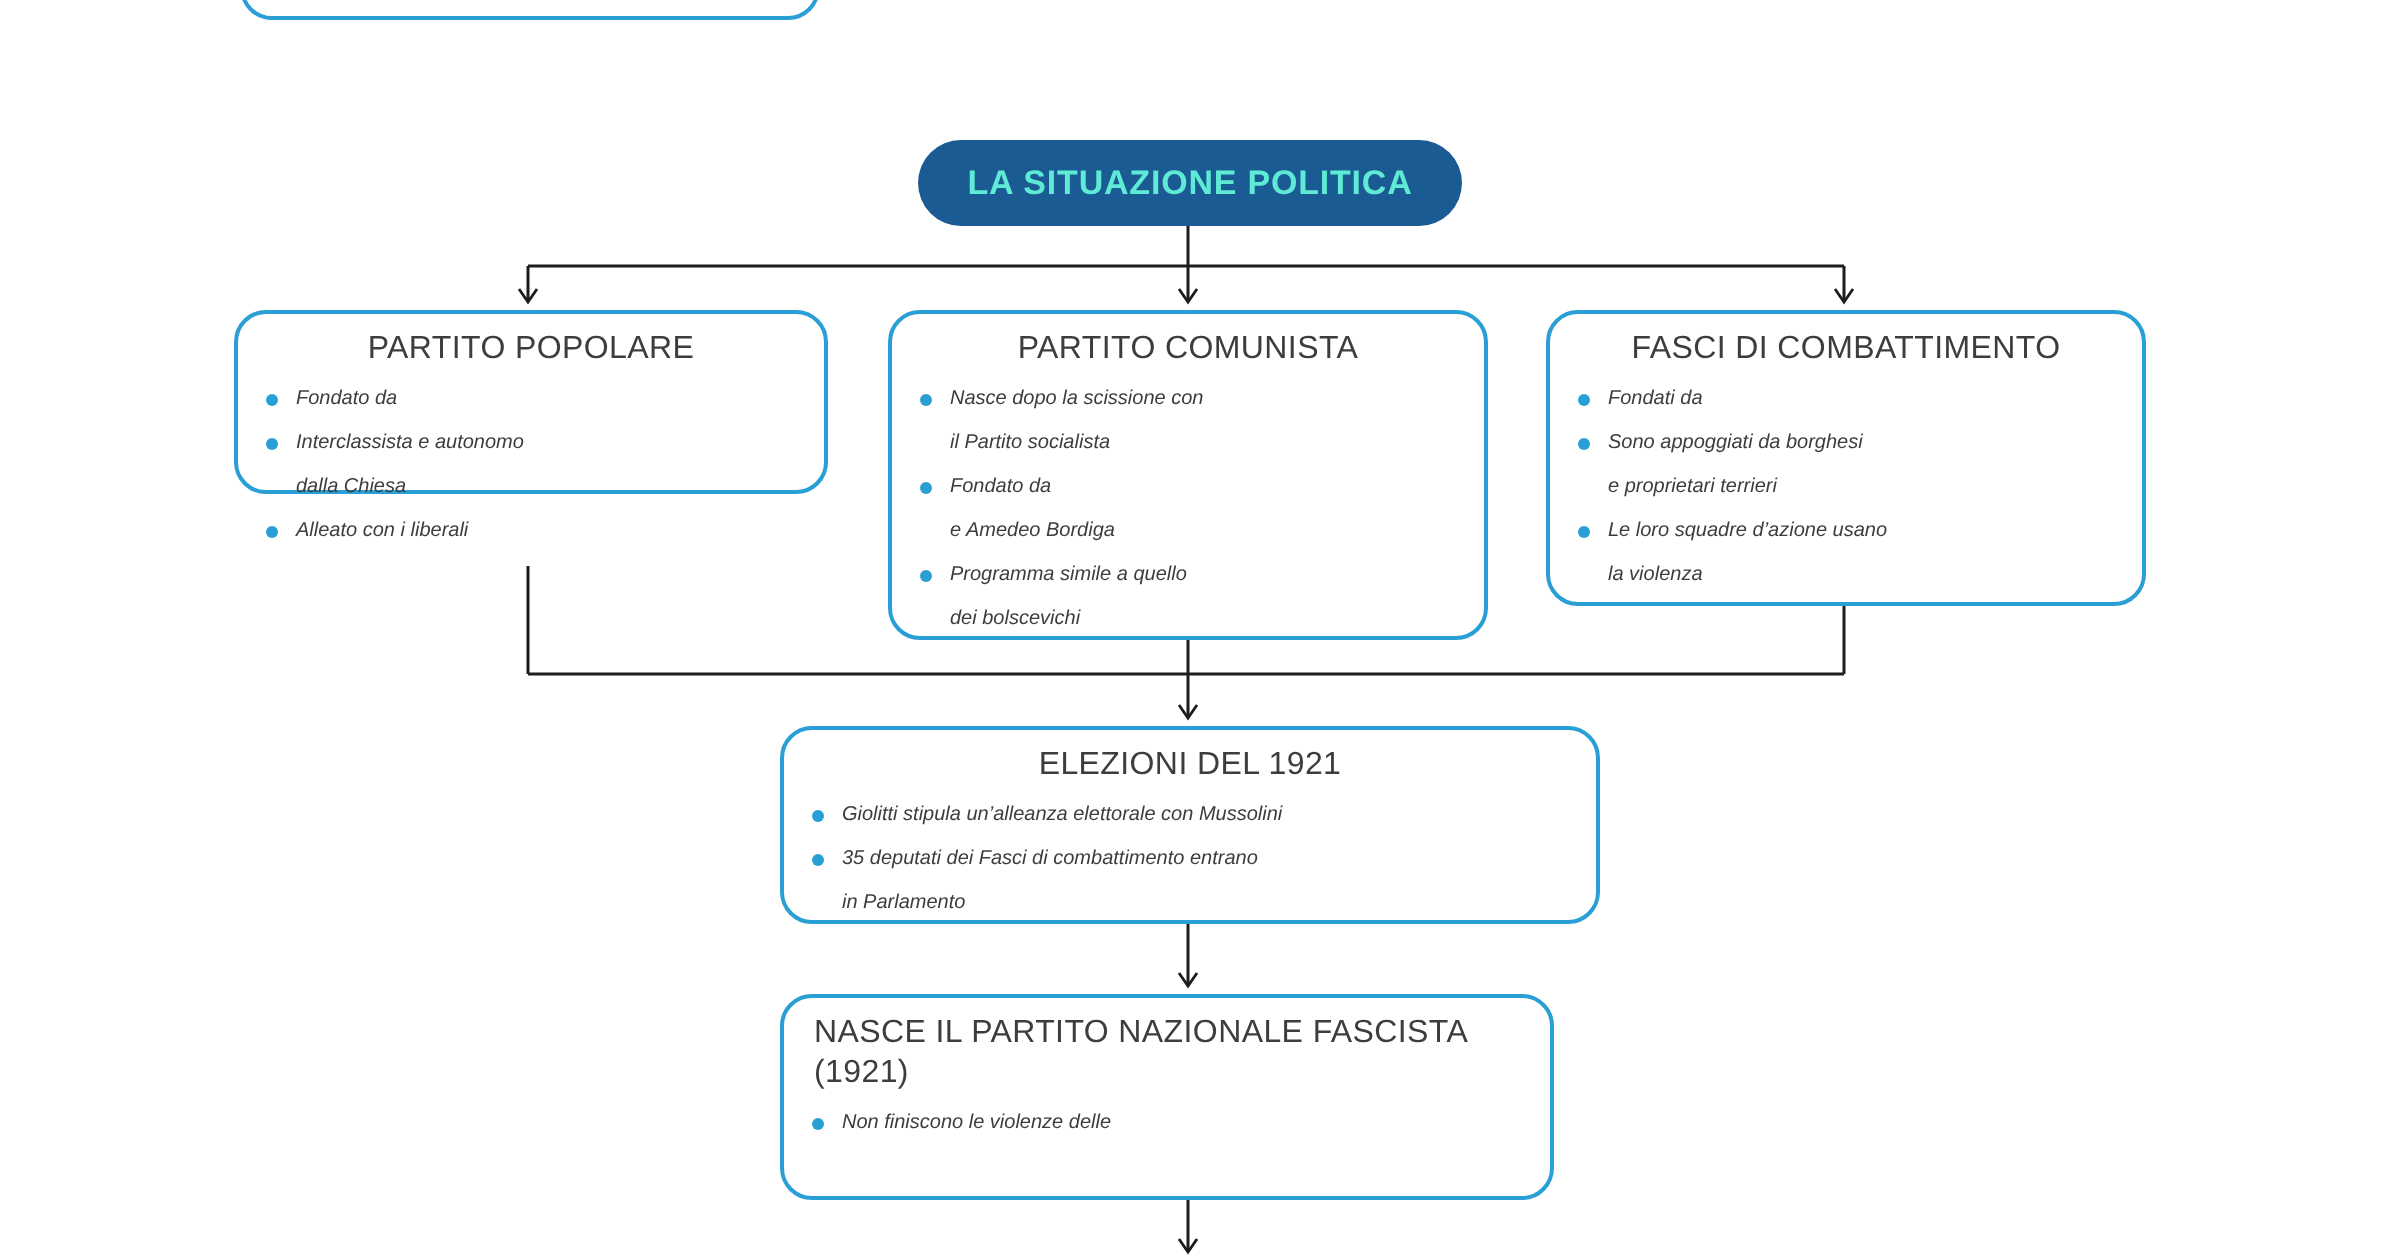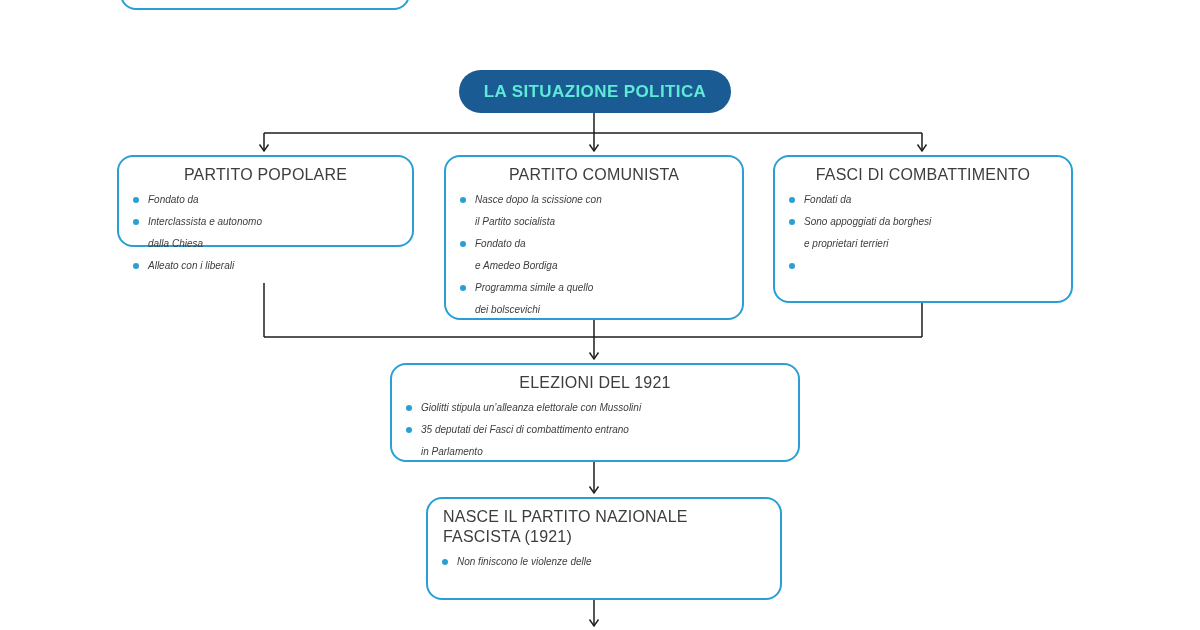--- a/index.html
+++ b/index.html
@@ -27,21 +27,21 @@
   }
   .box.left-title .box-title { text-align:left; padding-left:1px; }
   .bullets { list-style:none; margin:0; padding:0; }
   .bullet { display:flex; gap:9px; font-size:10px; line-height:22px;font-style:italic; }
   .dot { flex:0 0 auto; width:6px; height:6px; border-radius:50%; background:#2a9fd6; margin-top:8px; }
   .bullet-text { white-space:pre-line; }
   #box-popolare  { left:117px; top:155px; width:297px; height:92px; }
   #box-comunista { left:444px; top:155px; width:300px; height:165px; }
   #box-fasci     { left:773px; top:155px; width:300px; height:148px; }
   #box-elezioni  { left:390px; top:363px; width:410px; height:99px;  }
-  #box-pnf       { left:390px; top:497px; width:356px; height:103px;margin-left:36px; }
+  #box-pnf       { left:390px; top:497px; width:387px; height:103px; }
 </style>
 </head>
 <body>
 
 <div class="canvas">
 
   <svg class="connectors" viewBox="0 0 1200 630" xmlns="http://www.w3.org/2000/svg">
     <defs>
       <marker id="arrow" markerUnits="userSpaceOnUse" markerWidth="13" markerHeight="13" refX="8.5" refY="6.5" orient="auto">
         <path d="M2,2 L8.5,6.5 L2,11" fill="none" stroke="#1d1d1b" stroke-width="1.4"></path>
@@ -115,20 +115,22 @@
         <span class="dot"></span>
         <span class="bullet-text">Fondati da</span>
       </li>
       <li class="bullet">
         <span class="dot"></span>
         <span class="bullet-text">Sono appoggiati da borghesi
 e proprietari terrieri</span>
       </li>
       <li class="bullet">
         <span class="dot"></span>
+        <span class="bullet-text">Le loro squadre d’azione usano
+la violenza</span>
       </li>
     </ul>
   </div>
 
   <div class="box" id="box-elezioni">
     <div class="box-title">ELEZIONI DEL 1921</div>
     <ul class="bullets">
       <li class="bullet">
         <span class="dot"></span>
         <span class="bullet-text">Giolitti stipula un’alleanza elettorale con Mussolini</span>

